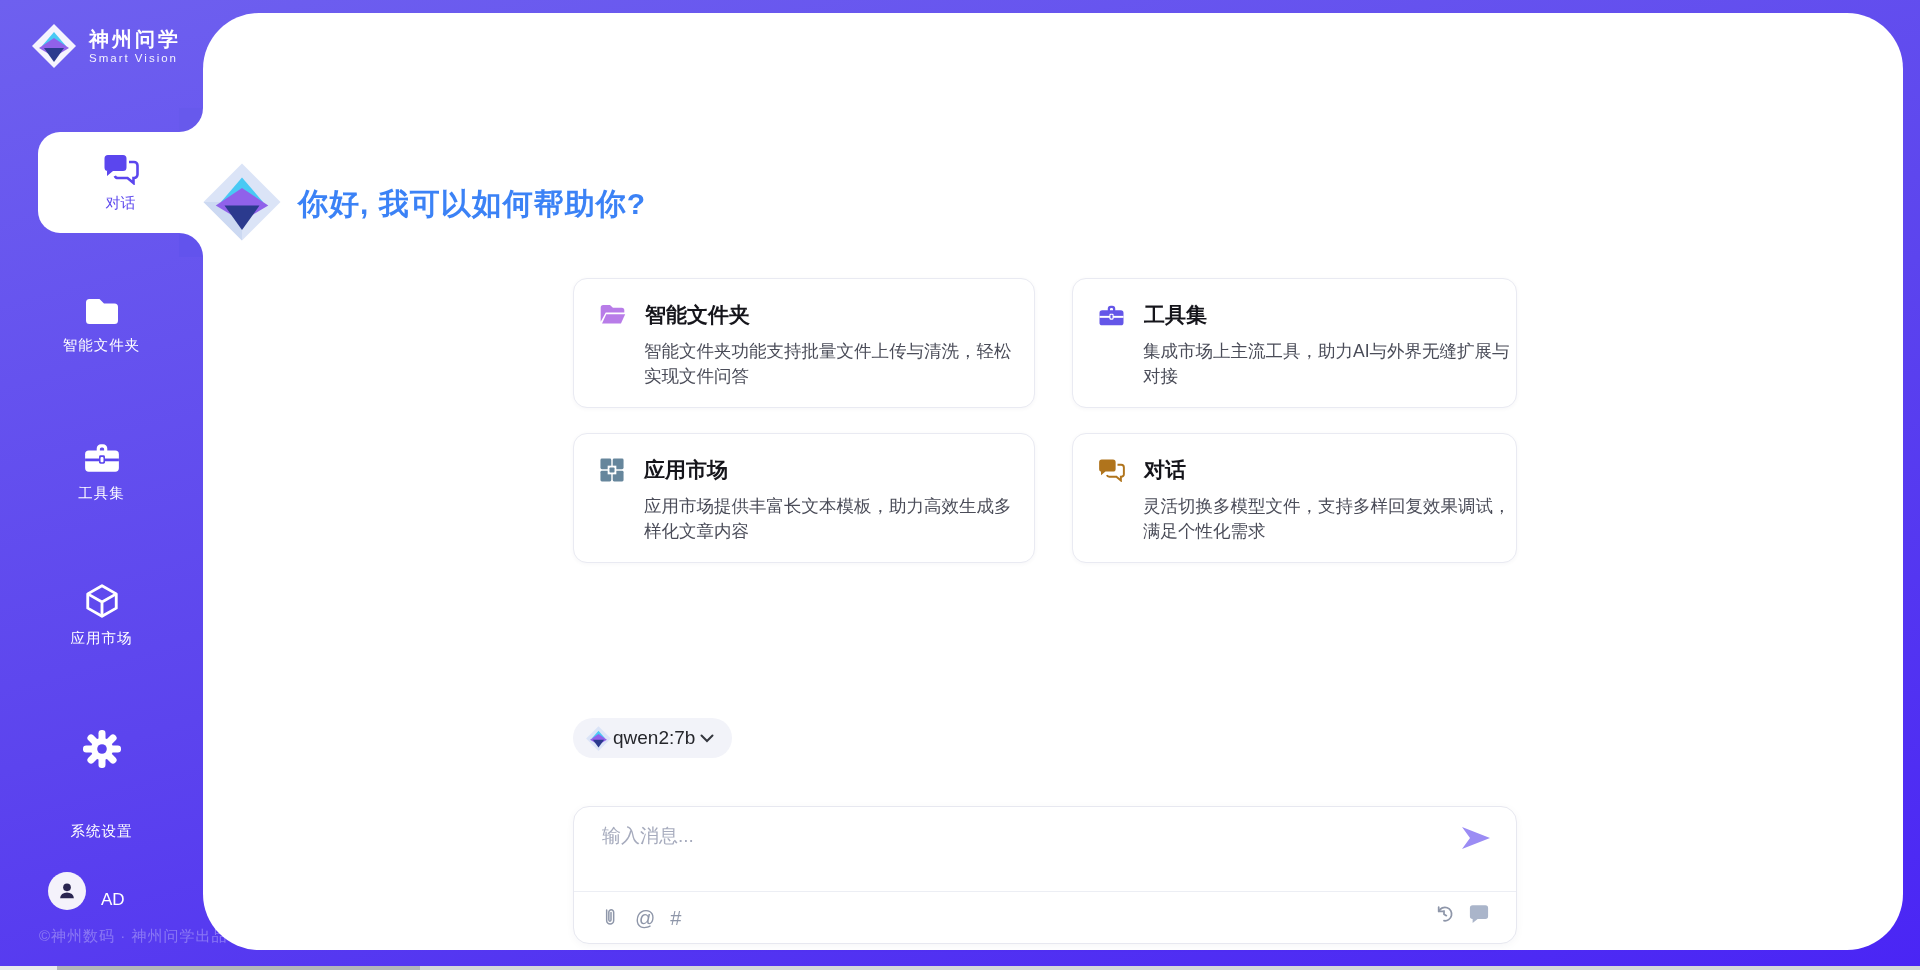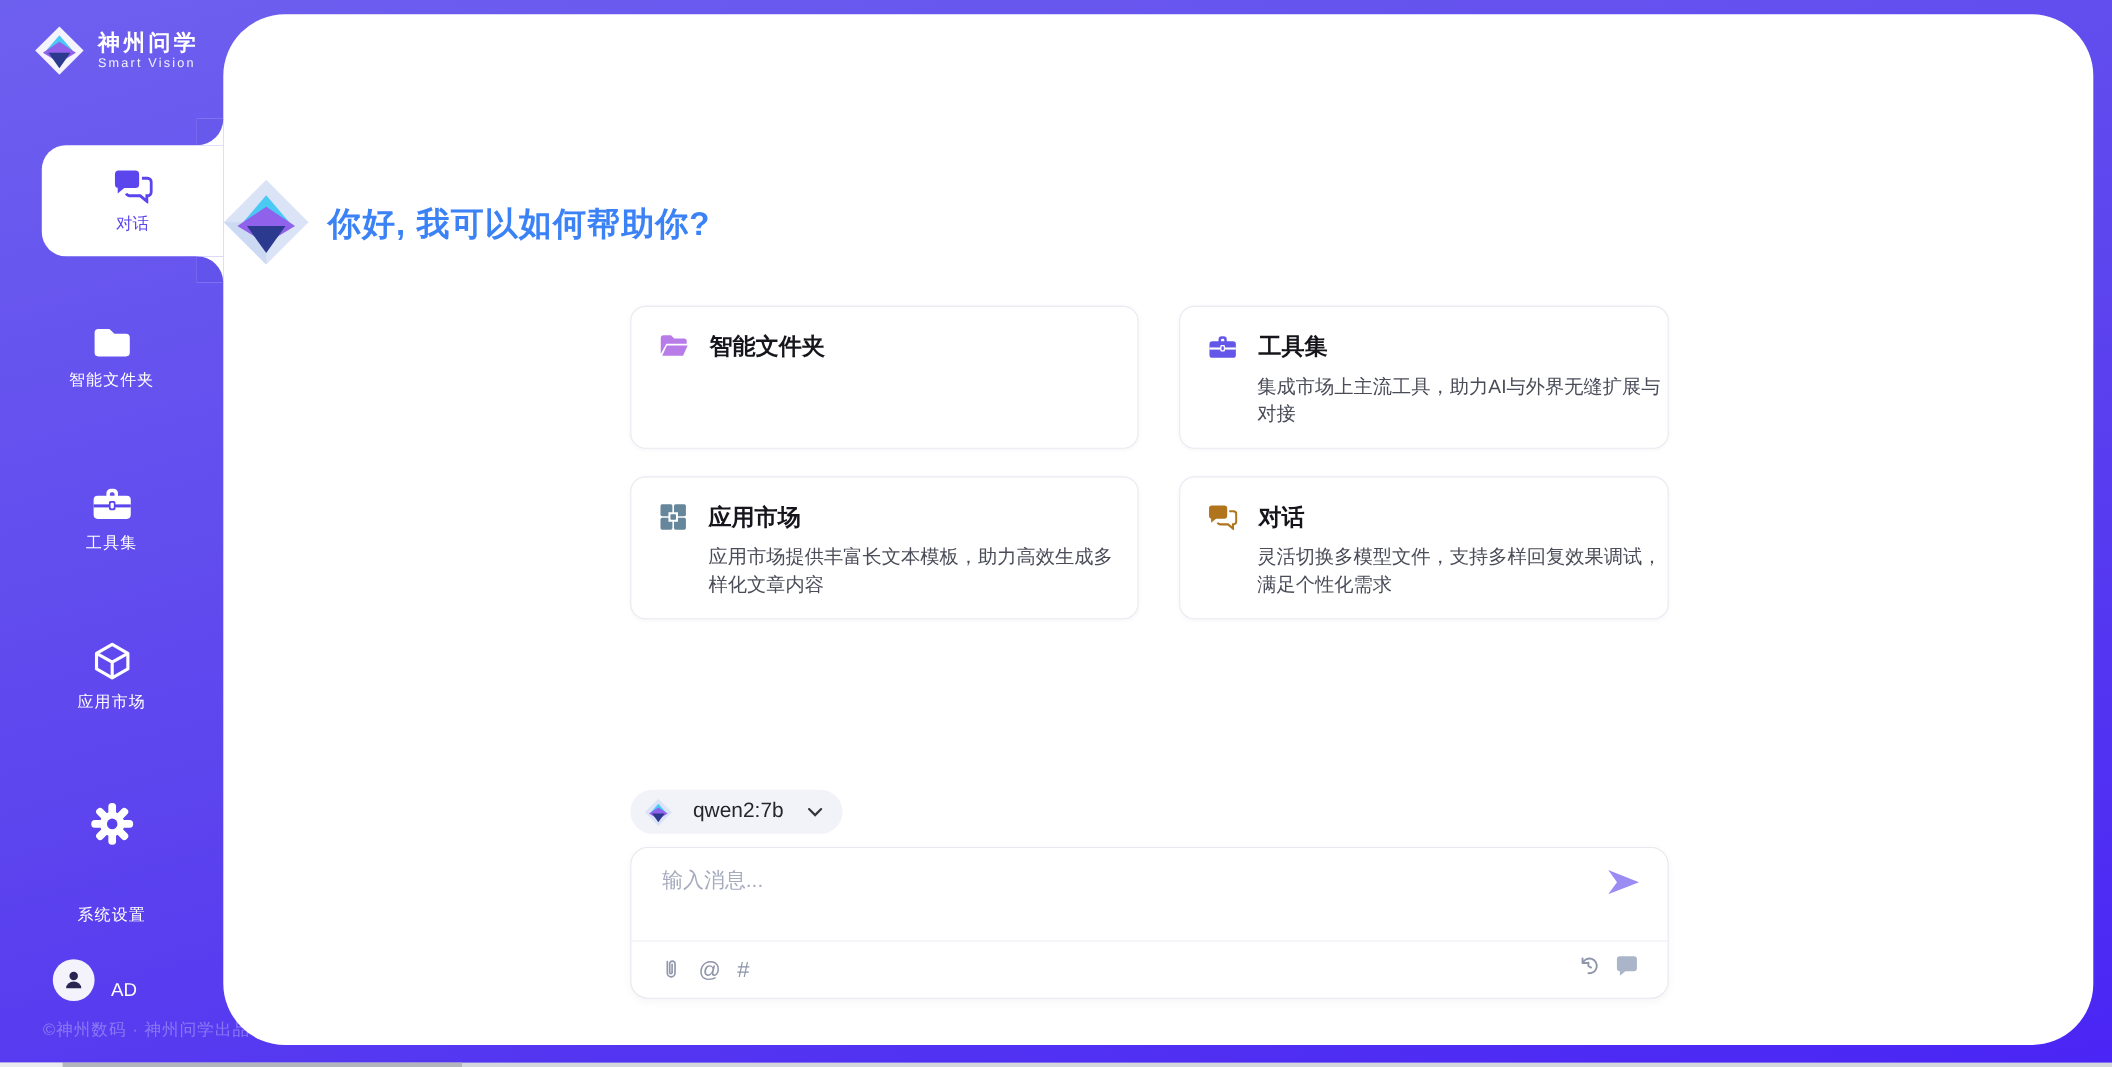--- a/index.html
+++ b/index.html
@@ -48,21 +48,21 @@
     box-sizing:border-box;background:#fff;border:1px solid #e9eaf2;border-radius:14px;
     min-height:127px;padding:22px 20px 18px 25px;cursor:pointer;
     box-shadow:0 1px 4px rgba(25,25,70,.04);
   }
   .card .hd{display:flex;align-items:center;gap:19px;}
   .card .hd .title{font-size:21px;font-weight:bold;color:#15151b;}
   .card .desc{margin-top:10px;margin-left:45px;width:374px;font-size:17.5px;line-height:25px;color:#4a4c58;}
   
   .model-pill{
     position:absolute;left:573px;top:718px;height:40px;border-radius:20px;background:#f2f3f9;
-    display:flex;align-items:center;gap:18px;padding:0 18px 0 12px;cursor:pointer;
+    display:flex;align-items:center;gap:1px;padding:0 18px 0 12px;cursor:pointer;
   }
   .model-pill .mname{font-size:19px;color:#25262b;}
   
   .composer{
     position:absolute;left:573px;top:770px;width:944px;height:138px;box-sizing:border-box;
     background:#fff;border:1px solid #e7e8f0;border-radius:16px;
     box-shadow:0 2px 8px rgba(30,30,80,.04);
   }
   .composer .input-area{position:absolute;left:28px;top:16px;width:840px;height:60px;font-size:19px;color:#a6abbd;cursor:text;}
   .composer .send{position:absolute;right:26px;top:20px;cursor:pointer;}
@@ -99,20 +99,21 @@
     <div class="card">
       <div class="hd">
         <span style="color:var(--c-card1_icon,#B87CE8);display:flex;">
           <svg width="27" height="24" viewBox="0 0 32 28" fill="currentColor">
             <path d="M2 5 a3 3 0 0 1 3-3 h8 l3.5 3.5 H27 a3 3 0 0 1 3 3 V11 H8 L2 22 Z"></path>
             <path d="M8.6 13 H31 l-5 11 H3.6 Z"></path>
           </svg>
         </span>
         <span class="title">智能文件夹</span>
       </div>
+      <div class="desc">智能文件夹功能支持批量文件上传与清洗，轻松实现文件问答</div>
     </div>
 
     <div class="card">
       <div class="hd">
         <span style="color:var(--c-card2_icon,#6456E8);display:flex;">
           <svg width="27" height="25" viewBox="0 0 36 32" fill="currentColor">
             <path d="M13 10 V7 a4 4 0 0 1 4-4 h2 a4 4 0 0 1 4 4 v3 h-3 V7.5 a1.5 1.5 0 0 0 -1.5-1.5 h-1 A1.5 1.5 0 0 0 16 7.5 V10 Z"></path>
             <rect x="2" y="9" width="32" height="20" rx="3.5"></rect>
             <rect x="2" y="16.5" width="32" height="2.6" fill="#fff"></rect>
             <rect x="15.2" y="13.5" width="5.6" height="8" rx="1.4" fill="#fff"></rect>
@@ -165,21 +166,21 @@
       </svg>
     </span>
     <span class="mname">qwen2:7b</span>
     <span style="display:flex;margin-left:4px;">
       <svg width="14" height="9" viewBox="0 0 14 9" fill="none" stroke="#34363e" stroke-width="2" stroke-linecap="round">
           <path d="M1.5 1.5 L7 7 L12.5 1.5"></path>
         </svg>
     </span>
   </div>
 
-  <div class="composer" style="left:370px;top:757px;">
+  <div class="composer" style="left:370px;top:793px;">
     <div class="input-area">输入消息...</div>
     <span class="send icon-btn">
       <svg width="28" height="22" viewBox="0 0 28 22">
           <polygon points="0,0 28,11 0,22 8,11" fill="var(--c-send_icon,#9B8CF4)"></polygon>
         </svg>
     </span>
     <div class="divider"></div>
     <div class="tools-left">
       <span class="icon-btn">
         <svg width="20" height="24" viewBox="0 0 24 26" fill="none" stroke="#8e96a9" stroke-width="1.8" stroke-linecap="round">

